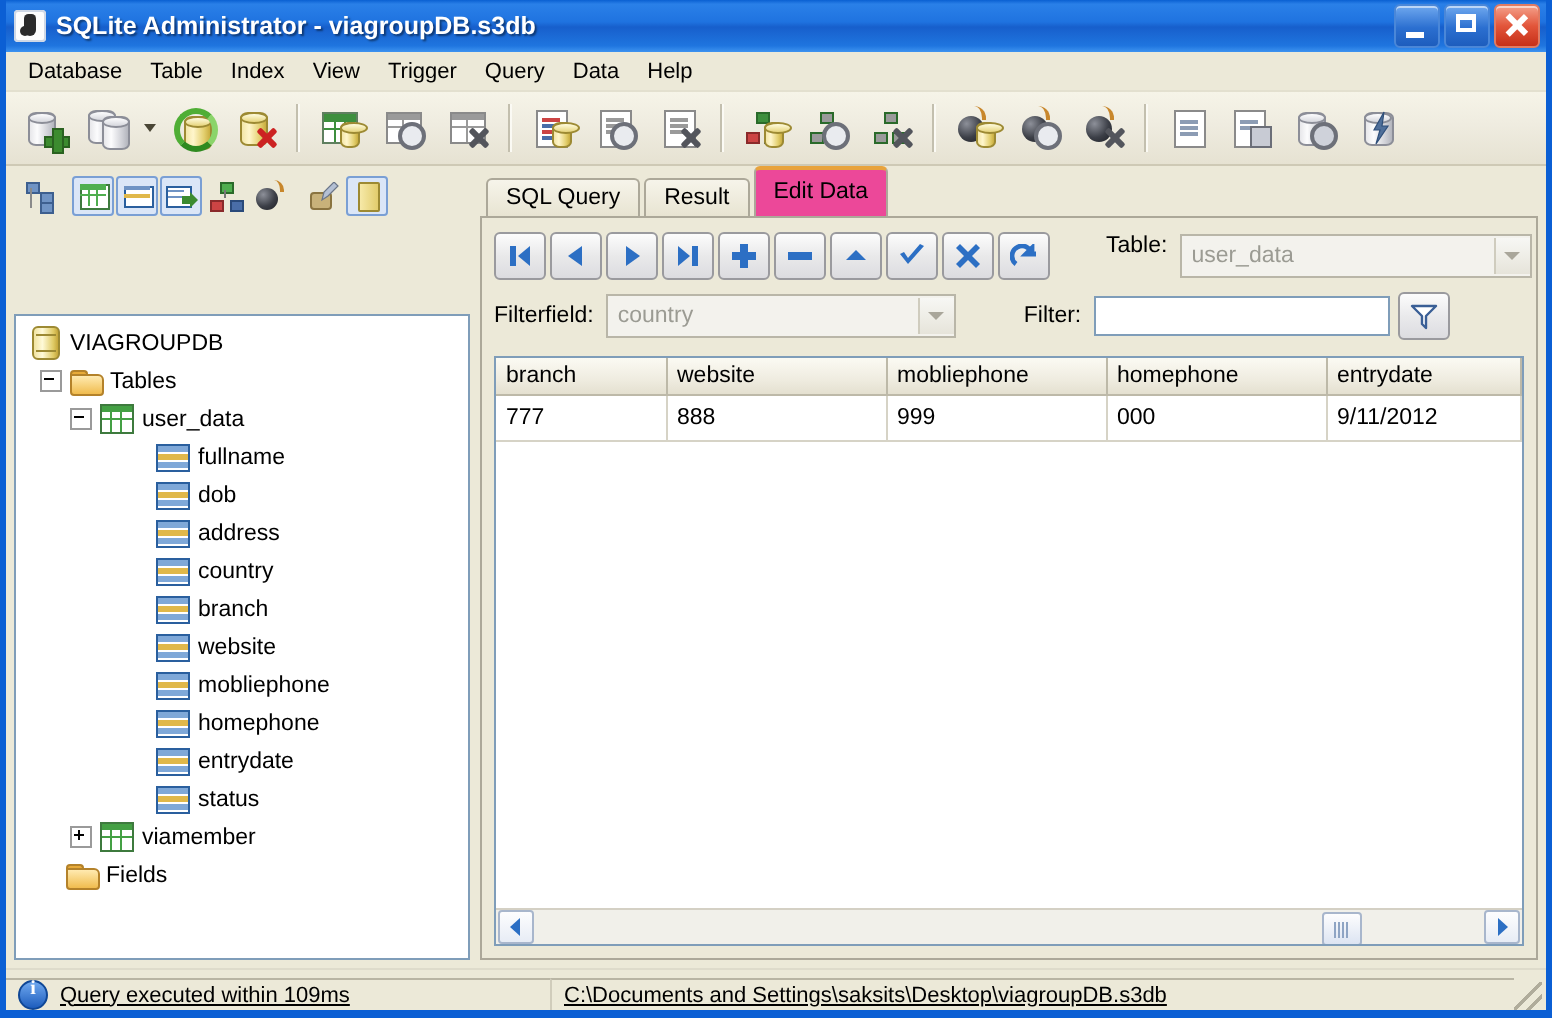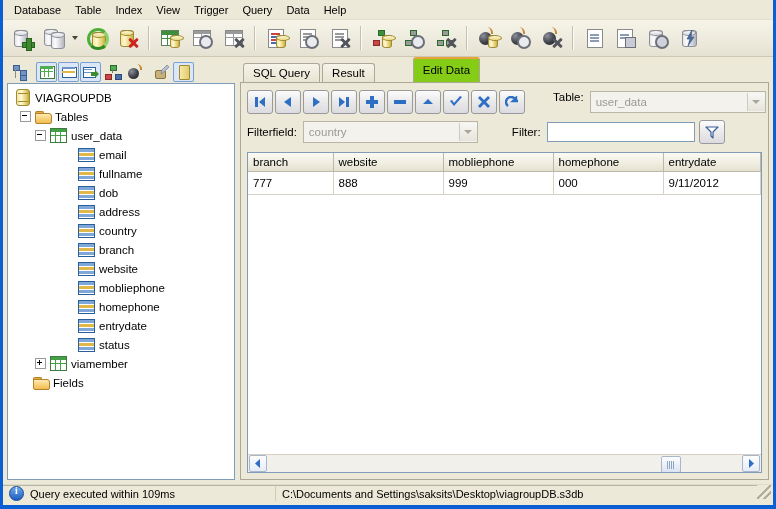--- a/index.html
+++ b/index.html
@@ -200,20 +200,21 @@
   .body {
     flex: 1 1 auto; display: flex;
     background: #ece9d8; padding: 4px;
     min-height: 0;
   }
   
   .leftpanel {
     width: 228px; flex: 0 0 228px;
     display: flex; flex-direction: column;
     margin-right: 5px;
+    gap: 48px;
   }
   .tree-toolbar {
     height: 22px; flex: 0 0 22px;
     display: flex; align-items: center;
     background: #ece9d8; padding-left: 2px;
   }
   .ttb {
     width: 21px; height: 20px; margin-right: 1px;
     display: flex; align-items: center; justify-content: center;
     border-radius: 2px; cursor: default; flex: 0 0 21px;
@@ -292,24 +293,24 @@
     display: flex; align-items: flex-end; padding-left: 3px;
   }
   .tab {
     height: 18px; padding: 0 9px; margin-right: 2px;
     display: flex; align-items: center; font-size: 11.5px;
     background: linear-gradient(to bottom, #f6f4ea, #e8e4d2);
     border: 1px solid #aca899; border-bottom: none;
     border-radius: 3px 3px 0 0; cursor: default; color:#000;
   }
   .tab.active {
-    height: 21px; background: #84cc16;
+    height: 21px; background: #ec4899;
     border-top: 2px solid #e8a33d;
     font-weight: normal; padding-bottom: 2px;
-    position: relative; z-index: 2; margin-left: 36px;
+    position: relative; z-index: 2;
   }
   .tabpanel {
     flex: 1 1 auto; background: #ece9d8;
     border: 1px solid #aca899; border-top: 1px solid #aca899;
     display: flex; flex-direction: column;
     padding: 6px; min-height: 0;
   }
   .navrow { display: flex; align-items: center; height: 26px; flex: 0 0 26px; }
   .navbtn {
     width: 24px; height: 22px; margin-right: 2px; flex: 0 0 24px;
@@ -388,22 +389,22 @@
     border: 1px solid #a8b6cc; border-radius: 2px;
     display:flex; align-items:center; justify-content:center; cursor:default;
   }
   .sb-thumb i {
     width:7px; height:8px; display:block;
     background: repeating-linear-gradient(to right,#8ea4c4 0 1px,transparent 1px 2px);
   }
   
   .statusbar {
     height: 20px; flex: 0 0 20px;
-    background: #ece9d8; display: flex; align-items: flex-start;
-    border-top: 1px solid #dedbcb; font-size: 11px; color: #000;
+    background: #ece9d8; display: flex; align-items: flex-end;
+    border-top: 1px solid #dedbcb; font-size: 11px; color: #000; text-decoration: underline;
   }
   .st-cell {
     height: 16px; display: flex; align-items: center;
     border-left: 1px solid #d0ccbb; border-top: 1px solid #b9b5a4;
     padding: 0 6px; box-sizing: border-box; white-space: nowrap; overflow: hidden;
   }
   .st-cell:first-child { border-left: none; }
   .info-ic {
     width: 13px; height: 13px; border-radius: 50%; flex: 0 0 13px;
     background: linear-gradient(to bottom,#6fa8ef,#1d5dbd);
@@ -420,20 +421,29 @@
       linear-gradient(135deg, transparent 45%, #b0ac9b 45%, #b0ac9b 55%, transparent 55%),
       linear-gradient(135deg, transparent 70%, #b0ac9b 70%, #b0ac9b 80%, transparent 80%);
     margin-right: 2px;
   }
 </style>
 </head>
 <body>
 
 <div class="window">
 
+  <div class="titlebar">
+    <div class="title-icon"></div>
+    <div class="title-text">SQLite Administrator - viagroupDB.s3db</div>
+    <div class="title-btns">
+      <div class="tbtn min"></div>
+      <div class="tbtn max"></div>
+      <div class="tbtn close"></div>
+    </div>
+  </div>
 
   <div class="menubar">
     <div class="menuitem">Database</div>
     <div class="menuitem">Table</div>
     <div class="menuitem">Index</div>
     <div class="menuitem">View</div>
     <div class="menuitem">Trigger</div>
     <div class="menuitem">Query</div>
     <div class="menuitem">Data</div>
     <div class="menuitem">Help</div>
@@ -714,28 +724,20 @@
           <span class="tableicon">
             <i style="left:0;top:0;right:0;height:3px"></i>
             <i style="left:0;top:6px;right:0;height:1px"></i>
             <i style="left:4px;top:0;bottom:0;width:1px"></i>
             <i style="left:9px;top:0;bottom:0;width:1px"></i>
           </span>
           <span>user_data</span>
         </div>
 
 
-        <div class="tnode" style="padding-left:66px">
-          <span class="fieldicon">
-            <i style="top:0;background:#7fa8d8"></i>
-              <i style="top:4px;background:#e0b84a"></i>
-              <i style="top:8px;background:#7fa8d8"></i>
-          </span>
-          <span>email</span>
-        </div>
         <div class="tnode" style="padding-left:66px">
           <span class="fieldicon">
             <i style="top:0;background:#7fa8d8"></i>
               <i style="top:4px;background:#e0b84a"></i>
               <i style="top:8px;background:#7fa8d8"></i>
           </span>
           <span>fullname</span>
         </div>
         <div class="tnode" style="padding-left:66px">
           <span class="fieldicon">

